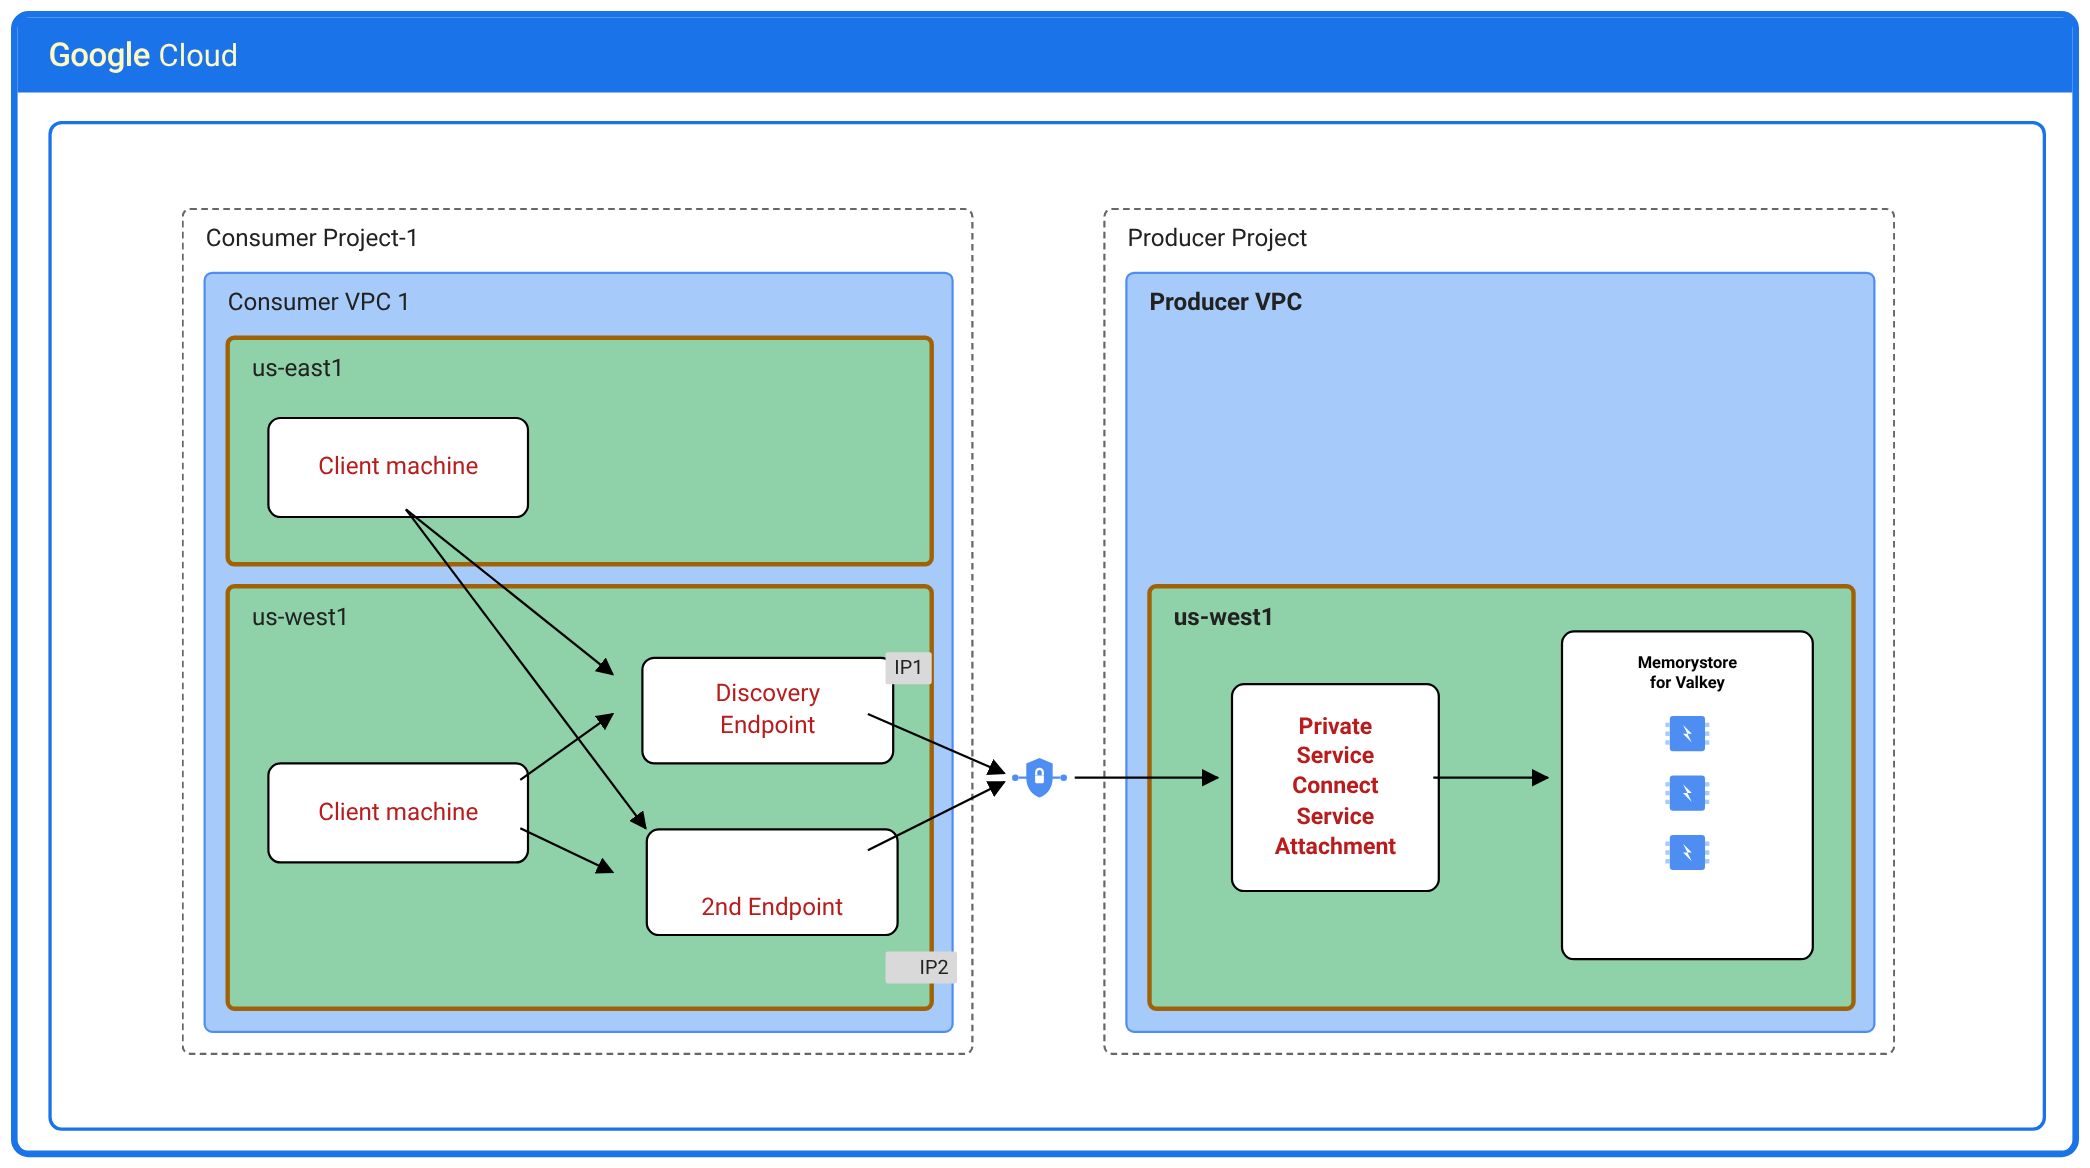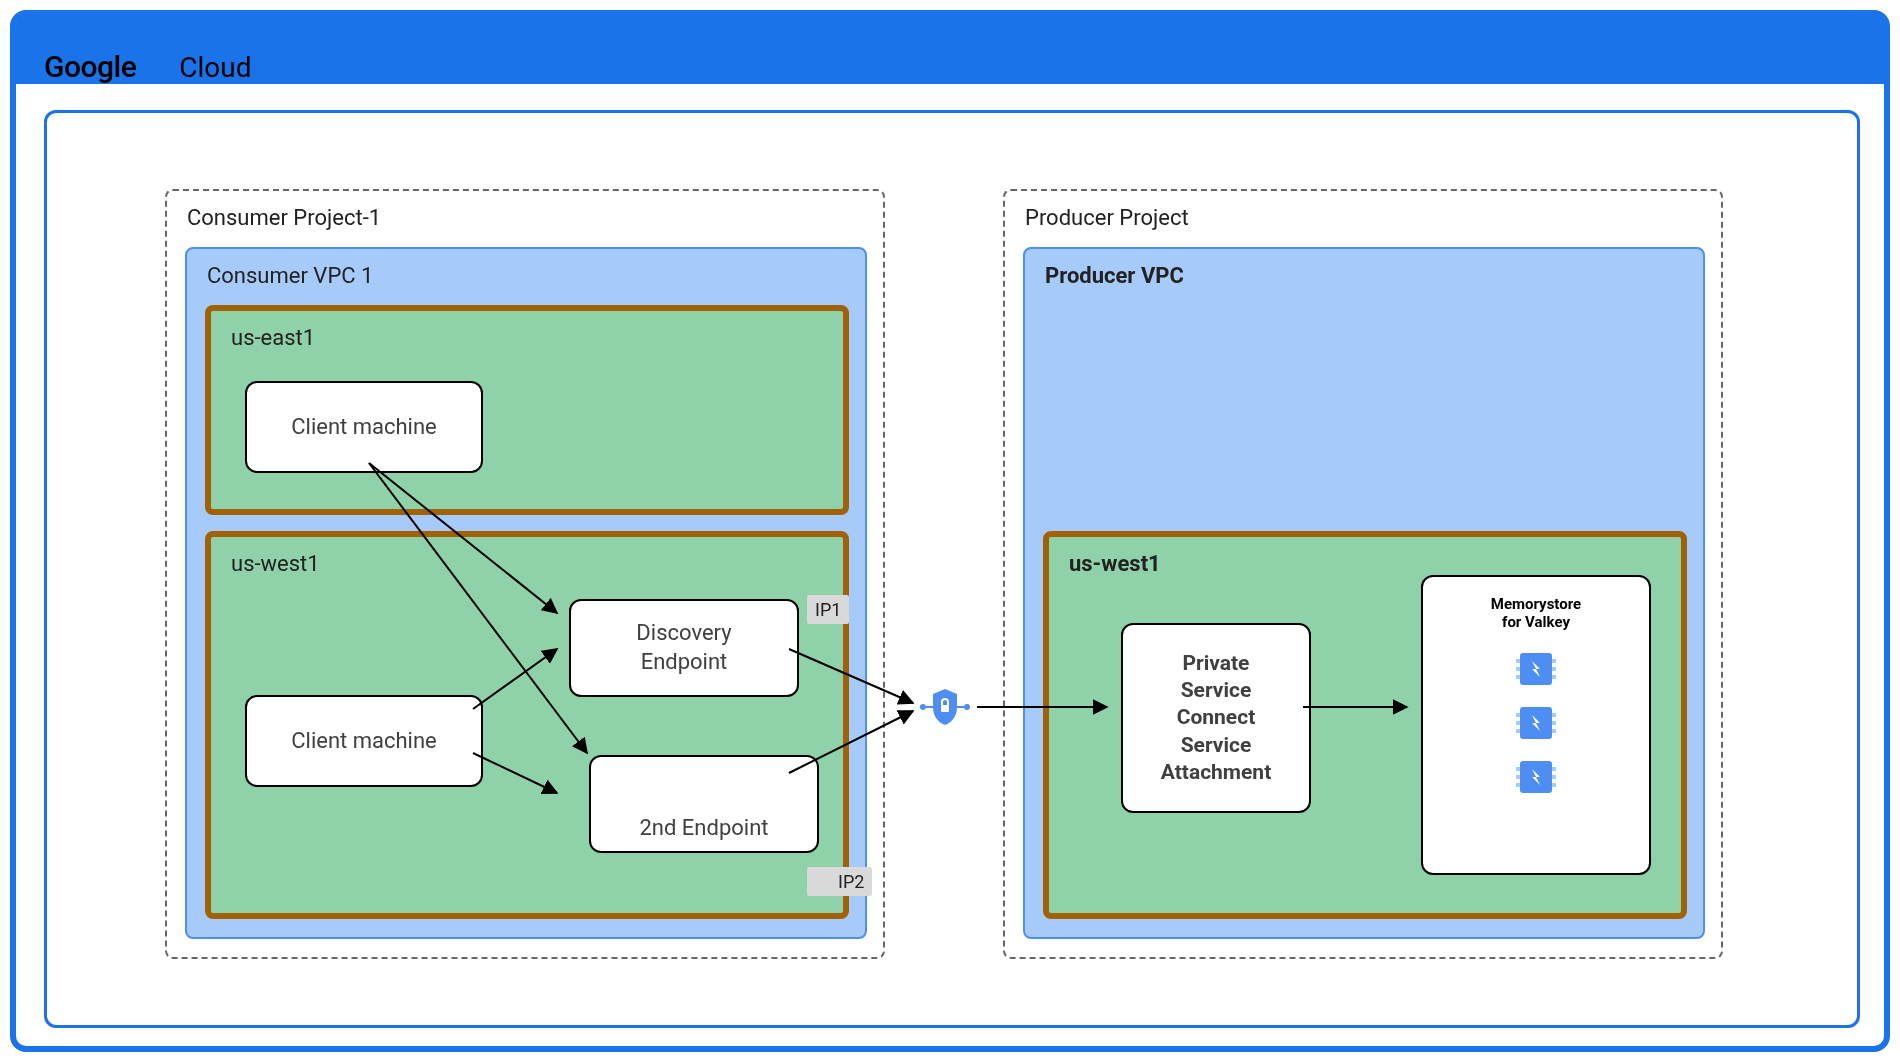--- a/index.html
+++ b/index.html
@@ -18,26 +18,25 @@
   border-radius: 16px;
   background: #fff;
 }
 .header {
   position: absolute;
   top: 0; left: 0; right: 0;
   height: 68px;
   background: #1a73e8;
   border-radius: 8px 8px 0 0;
   display: flex;
-  align-items: flex-end;
+  align-items: center;
   padding-left: 28px;
-  color: #000000;
+  color: #fef9c3;
   font-size: 28px;
   font-weight: 400;
-  gap: 35px;
 }
 .header .google { font-weight: 500; margin-right: 8px; font-size: 30px; letter-spacing: -0.5px;}
 .inner-frame {
   position: absolute;
   top: 94px; left: 28px;
   width: 1816px; height: 918px;
   border: 3px solid #1a73e8;
   border-radius: 12px;
   background: #fff;
 }
@@ -65,41 +64,41 @@
 }
 .vpc-label {
   position: absolute;
   top: 14px; left: 20px;
   font-size: 22px;
   color: #222;
 }
 .region {
   position: absolute;
   background: #8fd1a8;
-  border: 6px solid #a16207;
+  border: 4px solid #a16207;
   border-radius: 8px;
 }
 .region-label {
   position: absolute;
   top: 14px; left: 20px;
   font-size: 22px;
   color: #222;
 }
 .node {
   position: absolute;
   background: #fff;
   border: 2px solid #000;
   border-radius: 12px;
   display: flex;
   align-items: center;
   justify-content: center;
   text-align: center;
   font-size: 22px;
   line-height: 1.3;
-  color: #404040;
+  color: #b91c1c;
   padding: 8px;
 }
 .ip-chip {
   position: absolute;
   background: #d9d9d9;
   border: none;
   padding: 4px 8px;
   font-size: 18px;
   color: #222;
   border-radius: 2px;
@@ -165,21 +164,21 @@
             </div>
           </div>
 
           <div class="region" style="left:18px; top:282px; width:644px; height:388px;">
             <div class="region-label">us-west1</div>
 
             <div class="node" style="left:34px; top:158px; width:238px; height:92px;">
               <span>Client machine</span>
             </div>
 
-            <div class="node" style="left:358px; top:62px; width:230px; height:98px; white-space:pre-line;">
+            <div class="node" style="left:374px; top:62px; width:230px; height:98px; white-space:pre-line;">
               <span>Discovery
 Endpoint</span>
             </div>
             <div class="ip-chip" style="left:596px; top:58px;">
               <span>IP1</span>
             </div>
 
             <div class="node" style="left:378px; top:218px; width:230px; height:98px;align-items:flex-end;">
               <span>2nd Endpoint</span>
             </div>

